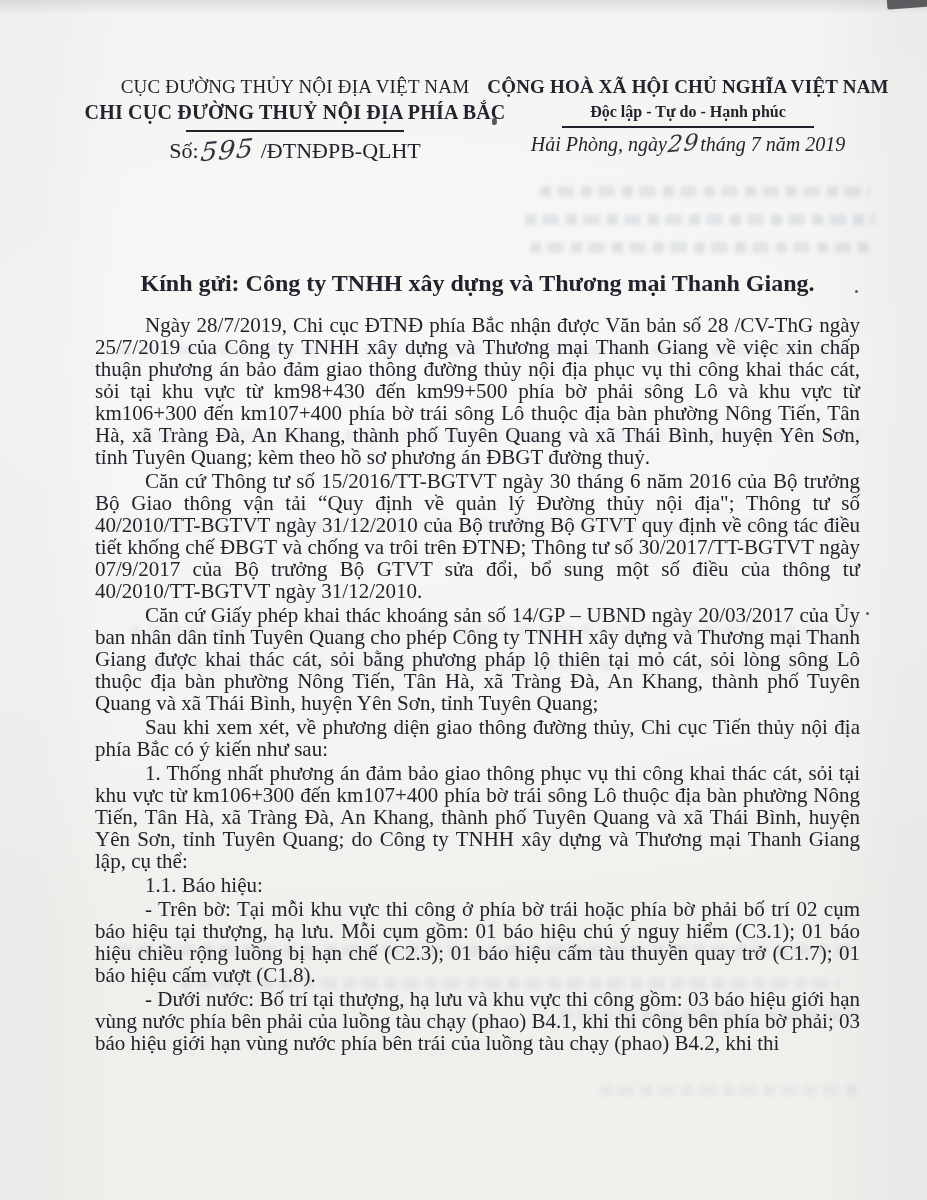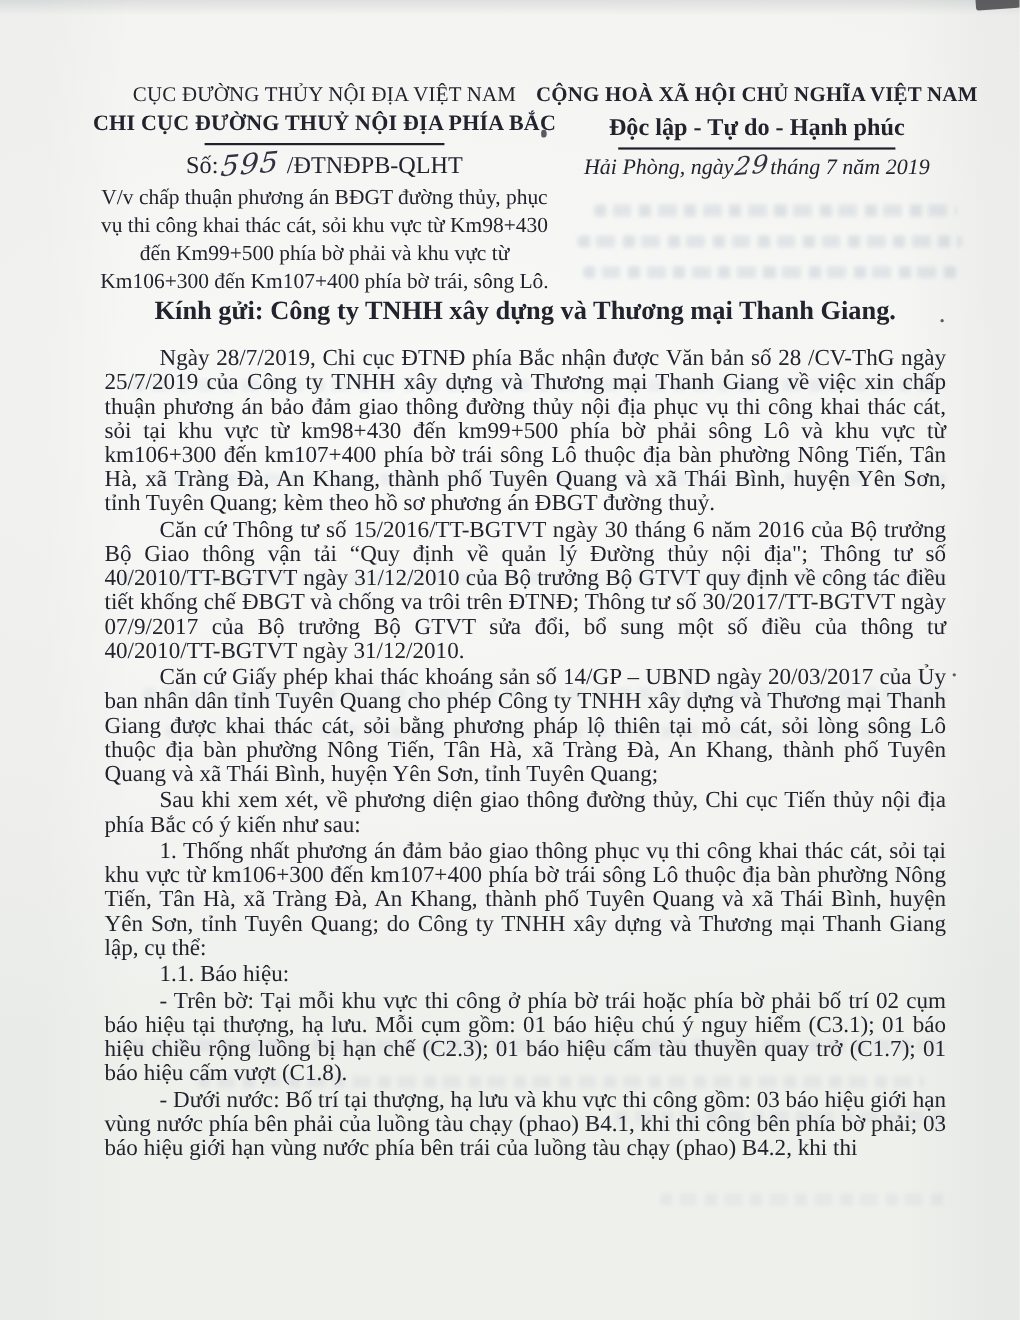--- a/index.html
+++ b/index.html
@@ -44,21 +44,21 @@
     transform:skewX(-10deg) rotate(-5deg);
     letter-spacing:1px;color:#31313f;
     margin:0 2px;position:relative;top:1px;
   }
   .handwritten.day{font-size:23px;margin:0 1px;top:0;}
   .doc-subject{
     font-size:19.5px;line-height:25.5px;margin:4px auto 0;width:416px;text-align:center;
   }
   .national-block{position:absolute;left:474px;top:76px;width:428px;text-align:center;}
   .nat-country{font-size:19px;font-weight:700;letter-spacing:.2px;}
-  .nat-motto{font-size:22px;font-weight:700;margin-top:5px;}
+  .nat-motto{font-size:16px;font-weight:700;margin-top:5px;}
   .nat-rule{width:252px;height:2px;background:#20202b;margin:5px auto 4px;}
   .place-date{font-size:20px;font-style:italic;margin-top:3px;}
   
   .recipient{
     position:absolute;left:95px;top:270px;width:765px;
     text-align:center;font-weight:700;font-size:24px;
   }
   .body-text{position:absolute;left:95px;top:314px;width:765px;}
   .body-text p{
     margin:0 0 2px 0;
@@ -90,21 +90,20 @@
   <div class="speck" style="left:866px;top:612px;width:3px;height:3px;"></div>
 
   <header class="issuer-block">
     <div class="issuer-parent">CỤC ĐƯỜNG THỦY NỘI ĐỊA VIỆT NAM</div>
     <div class="issuer-org">CHI CỤC ĐƯỜNG THUỶ NỘI ĐỊA PHÍA BẮC</div>
     <div class="issuer-rule"></div>
     <div class="doc-number">
       <span>Số:</span><span class="handwritten">595</span>
       <span>/ĐTNĐPB-QLHT</span>
     </div>
-    <div class="doc-subject">V/v chấp thuận phương án BĐGT đường thủy, phục vụ thi công khai thác cát, sỏi khu vực từ Km98+430 đến Km99+500 phía bờ phải và khu vực từ Km106+300 đến Km107+400 phía bờ trái, sông Lô.</div>
   </header>
 
   <header class="national-block">
     <div class="nat-country">CỘNG HOÀ XÃ HỘI CHỦ NGHĨA VIỆT NAM</div>
     <div class="nat-motto">Độc lập - Tự do - Hạnh phúc</div>
     <div class="nat-rule"></div>
     <div class="place-date">
       <span>Hải Phòng, ngày</span><span class="handwritten day">29</span><span>tháng 7 năm 2019</span>
     </div>
   </header>

